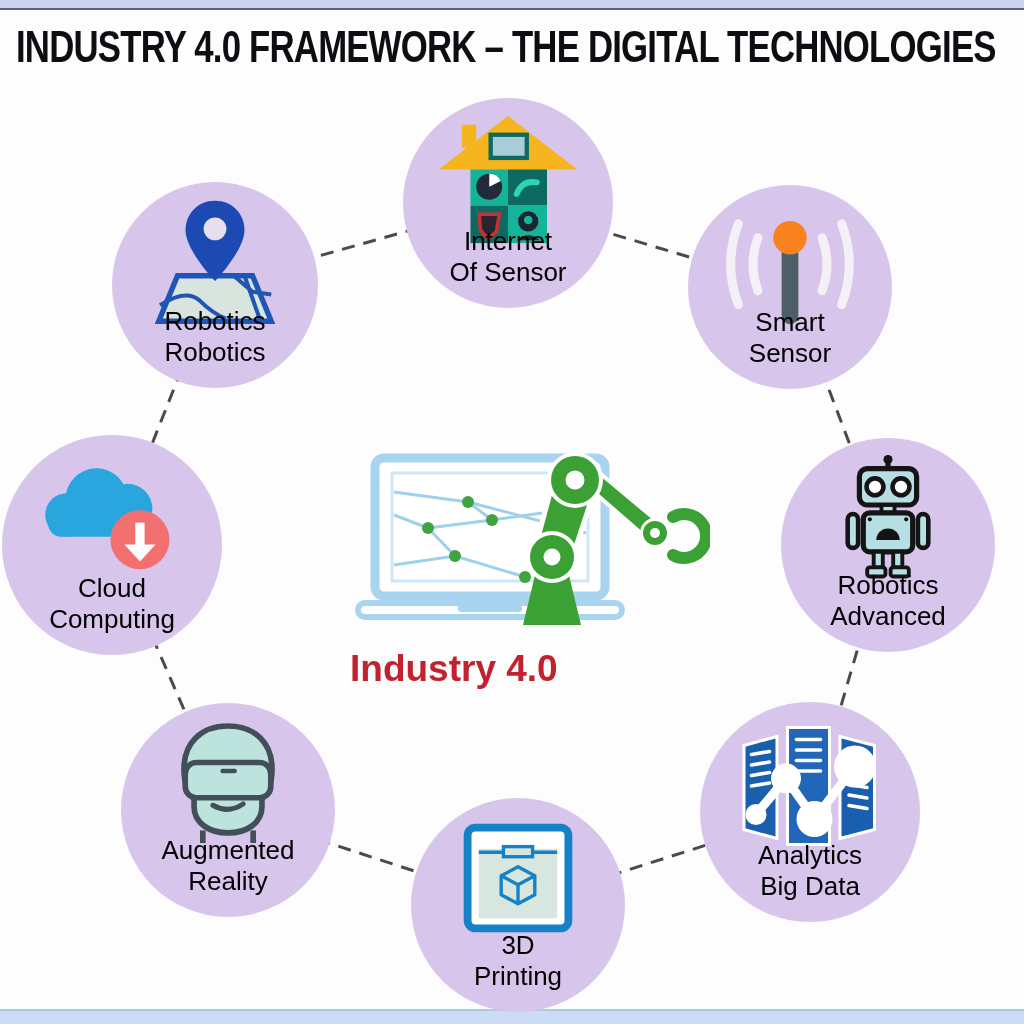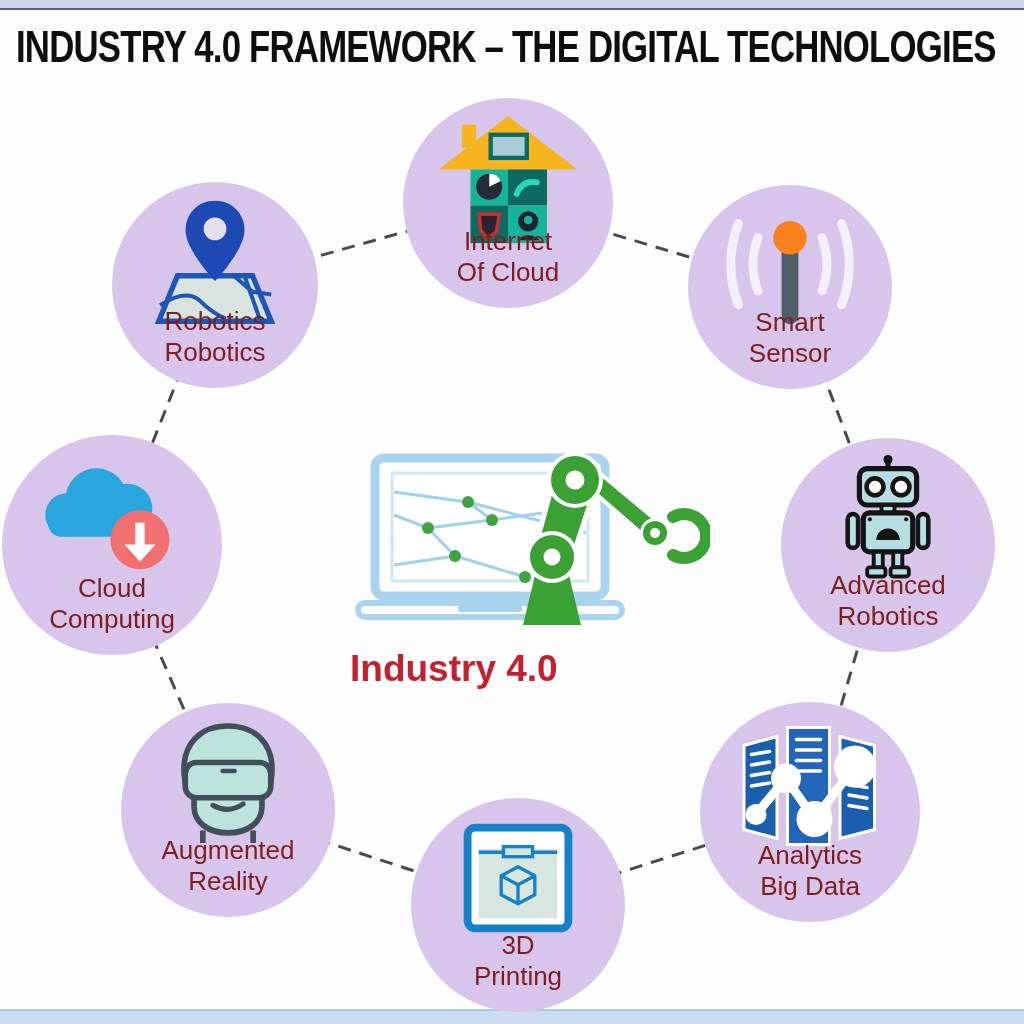--- a/index.html
+++ b/index.html
@@ -8,21 +8,21 @@
   .stage{position:absolute;left:0;top:0;width:1024px;height:1024px;background:#fdfdfd;}
   .top-bar{position:absolute;left:0;top:0;width:1024px;height:8px;background:#ccd4f0;
            border-bottom:2px solid #5c5f82;}
   .bottom-bar{position:absolute;left:0;bottom:0;width:1024px;height:13px;background:#cbdcf4;
               border-top:2px solid #aec7ea;}
   .title{position:absolute;left:16px;top:22px;color:#0d0d12;font-size:44px;font-weight:700;
          letter-spacing:-1px;white-space:nowrap;transform:scaleX(0.79);transform-origin:left center;}
   .connectors{position:absolute;left:0;top:0;width:1024px;height:1024px;z-index:1;}
   .node{position:absolute;border-radius:50%;background:#d8c5ec;z-index:2;}
   .node-icon{position:absolute;left:50%;transform:translateX(-50%);}
-  .node-label{position:absolute;left:0;right:0;bottom:20px;text-align:center;color:#7f1d1d;
+  .node-label{position:absolute;left:0;right:0;bottom:20px;text-align:center;color:#000000;
               font-size:26px;line-height:1.2;}
   .node-label span{display:block;}
   .n-iot{left:403px;top:98px;width:210px;height:210px;}
   .n-sensor{left:688px;top:185px;width:204px;height:204px;}
   .n-robotics{left:781px;top:438px;width:214px;height:214px;}
   .n-bigdata{left:700px;top:702px;width:220px;height:220px;}
   .n-print3d{left:411px;top:798px;width:214px;height:214px;}
   .n-ar{left:121px;top:703px;width:214px;height:214px;}
   .n-cloud{left:2px;top:435px;width:220px;height:220px;}
   .n-location{left:112px;top:182px;width:206px;height:206px;}
@@ -65,21 +65,21 @@
       <circle cx="37" cy="49" r="9" fill="#232b3a"></circle>
       <path d="M37 49 L37 40 A9 9 0 0 1 45 45 Z" fill="#fff"></path>
       <path d="M56 54 Q60 44 70 46" stroke="#2bd6b8" stroke-width="4" fill="none" stroke-linecap="round"></path>
       <path d="M30 68 L44 68 L42 80 L36 85 L31 79 Z" fill="#2a2330" stroke="#c53030" stroke-width="2.5"></path>
       <circle cx="64" cy="73" r="7" fill="#1c2430"></circle>
       <circle cx="64" cy="72" r="3" fill="#16b39b"></circle>
       <path d="M56 86 Q64 79 72 86 Z" fill="#1c2430"></path>
     </svg>
     <div class="node-label">
       <span>Internet</span>
-      <span>Of Cloud</span>
+      <span>Of Sensor</span>
     </div>
   </div>
 
   <div class="node n-sensor">
     <svg class="node-icon" style="top:22px;" width="140" height="120" viewBox="0 0 100 86">
       <path d="M27 22 Q20 41 27 60" stroke="#f3f1f7" stroke-width="6.5" fill="none" stroke-linecap="round"></path>
       <path d="M13 12 Q2 41 13 70" stroke="#f3f1f7" stroke-width="6.5" fill="none" stroke-linecap="round"></path>
       <path d="M73 22 Q80 41 73 60" stroke="#f3f1f7" stroke-width="6.5" fill="none" stroke-linecap="round"></path>
       <path d="M87 12 Q98 41 87 70" stroke="#f3f1f7" stroke-width="6.5" fill="none" stroke-linecap="round"></path>
       <rect x="44" y="26" width="12" height="58" rx="6" fill="#4d5e66"></rect>
@@ -104,22 +104,22 @@
       <rect x="31" y="45" width="38" height="30" rx="5" fill="#b7dfe3" stroke="#141414" stroke-width="4"></rect>
       <path d="M41 66 A9 9 0 0 1 59 66 Z" fill="#141414"></path>
       <circle cx="36" cy="50" r="1.6" fill="#141414"></circle>
       <circle cx="64" cy="50" r="1.6" fill="#141414"></circle>
       <rect x="39" y="75" width="7" height="12" fill="#b7dfe3" stroke="#141414" stroke-width="3"></rect>
       <rect x="54" y="75" width="7" height="12" fill="#b7dfe3" stroke="#141414" stroke-width="3"></rect>
       <rect x="34" y="87" width="14" height="7" rx="2" fill="#b7dfe3" stroke="#141414" stroke-width="3"></rect>
       <rect x="52" y="87" width="14" height="7" rx="2" fill="#b7dfe3" stroke="#141414" stroke-width="3"></rect>
     </svg>
     <div class="node-label">
+      <span>Robotics</span>
       <span>Advanced</span>
-      <span>Robotics</span>
     </div>
   </div>
 
   <div class="node n-bigdata">
     <svg class="node-icon" style="top:22px;" width="150" height="124" viewBox="0 0 100 82">
       <path d="M6 14 L28 8 L28 76 L6 70 Z" fill="#1a5fae" stroke="#fff" stroke-width="2"></path>
       <rect x="35" y="2" width="28" height="78" fill="#2166b8" stroke="#fff" stroke-width="2"></rect>
       <path d="M70 8 L93 14 L93 70 L70 76 Z" fill="#1a5fae" stroke="#fff" stroke-width="2"></path>
       <g stroke="#fff" stroke-width="2.4" stroke-linecap="round">
         <line x1="11" y1="20" x2="23" y2="18"></line>

